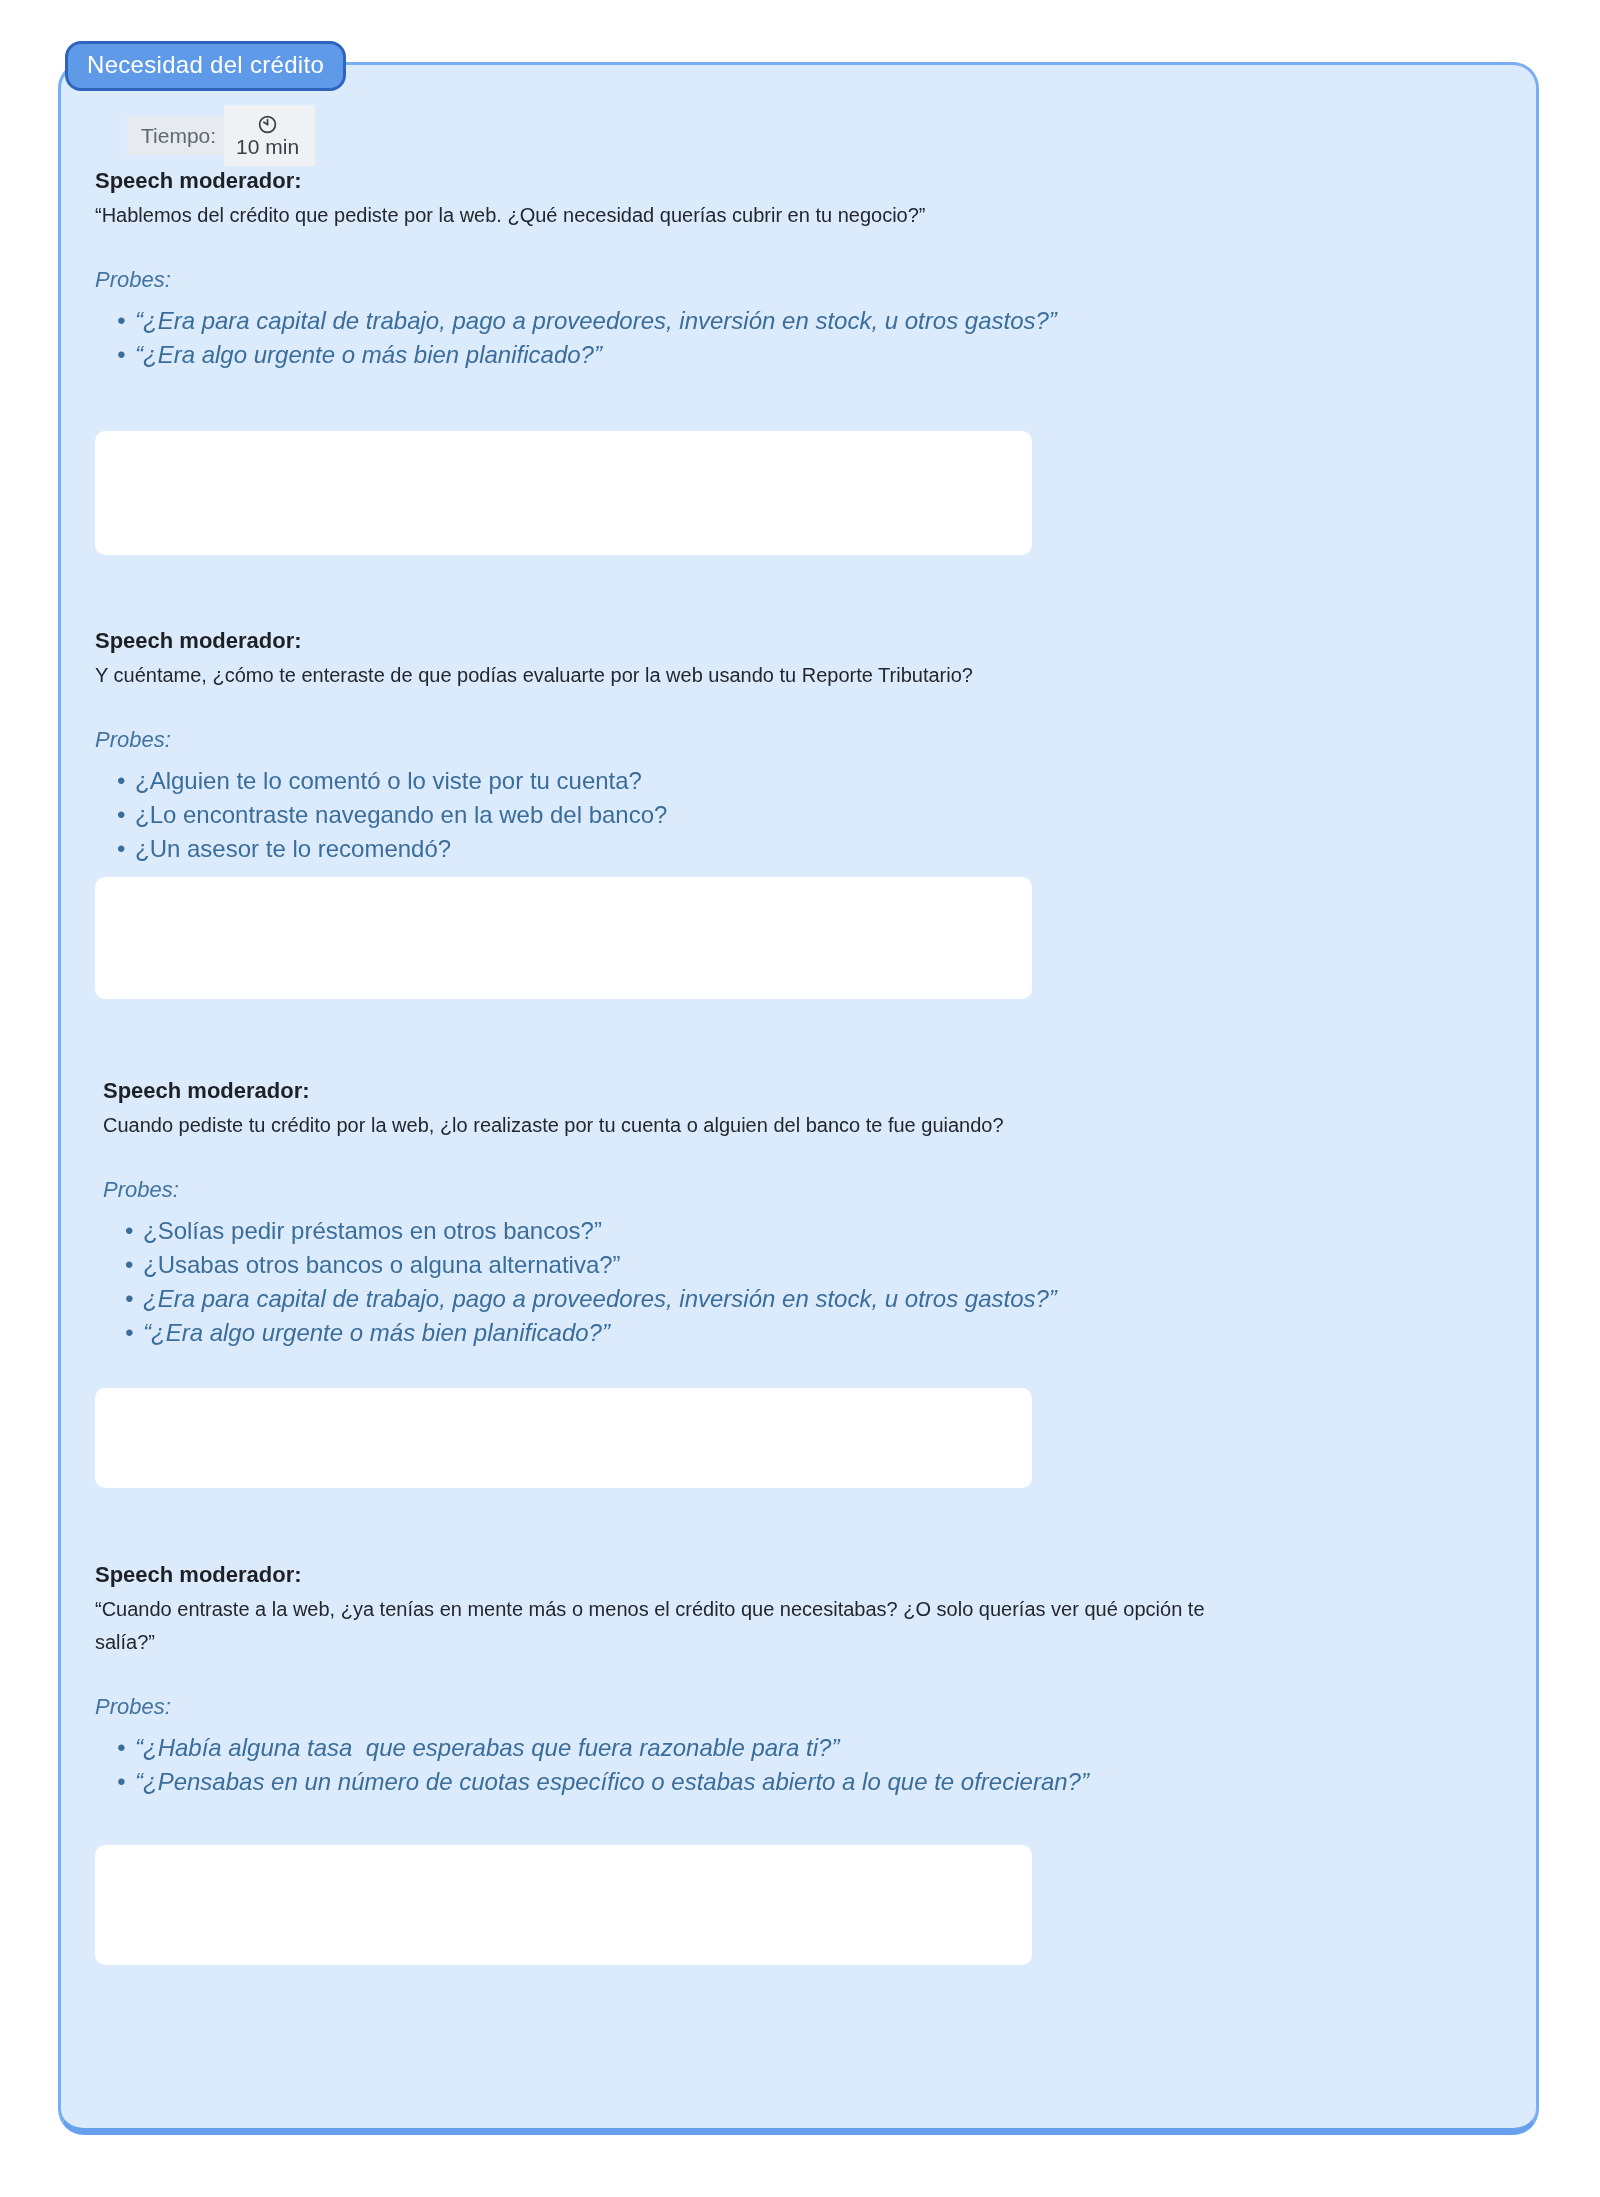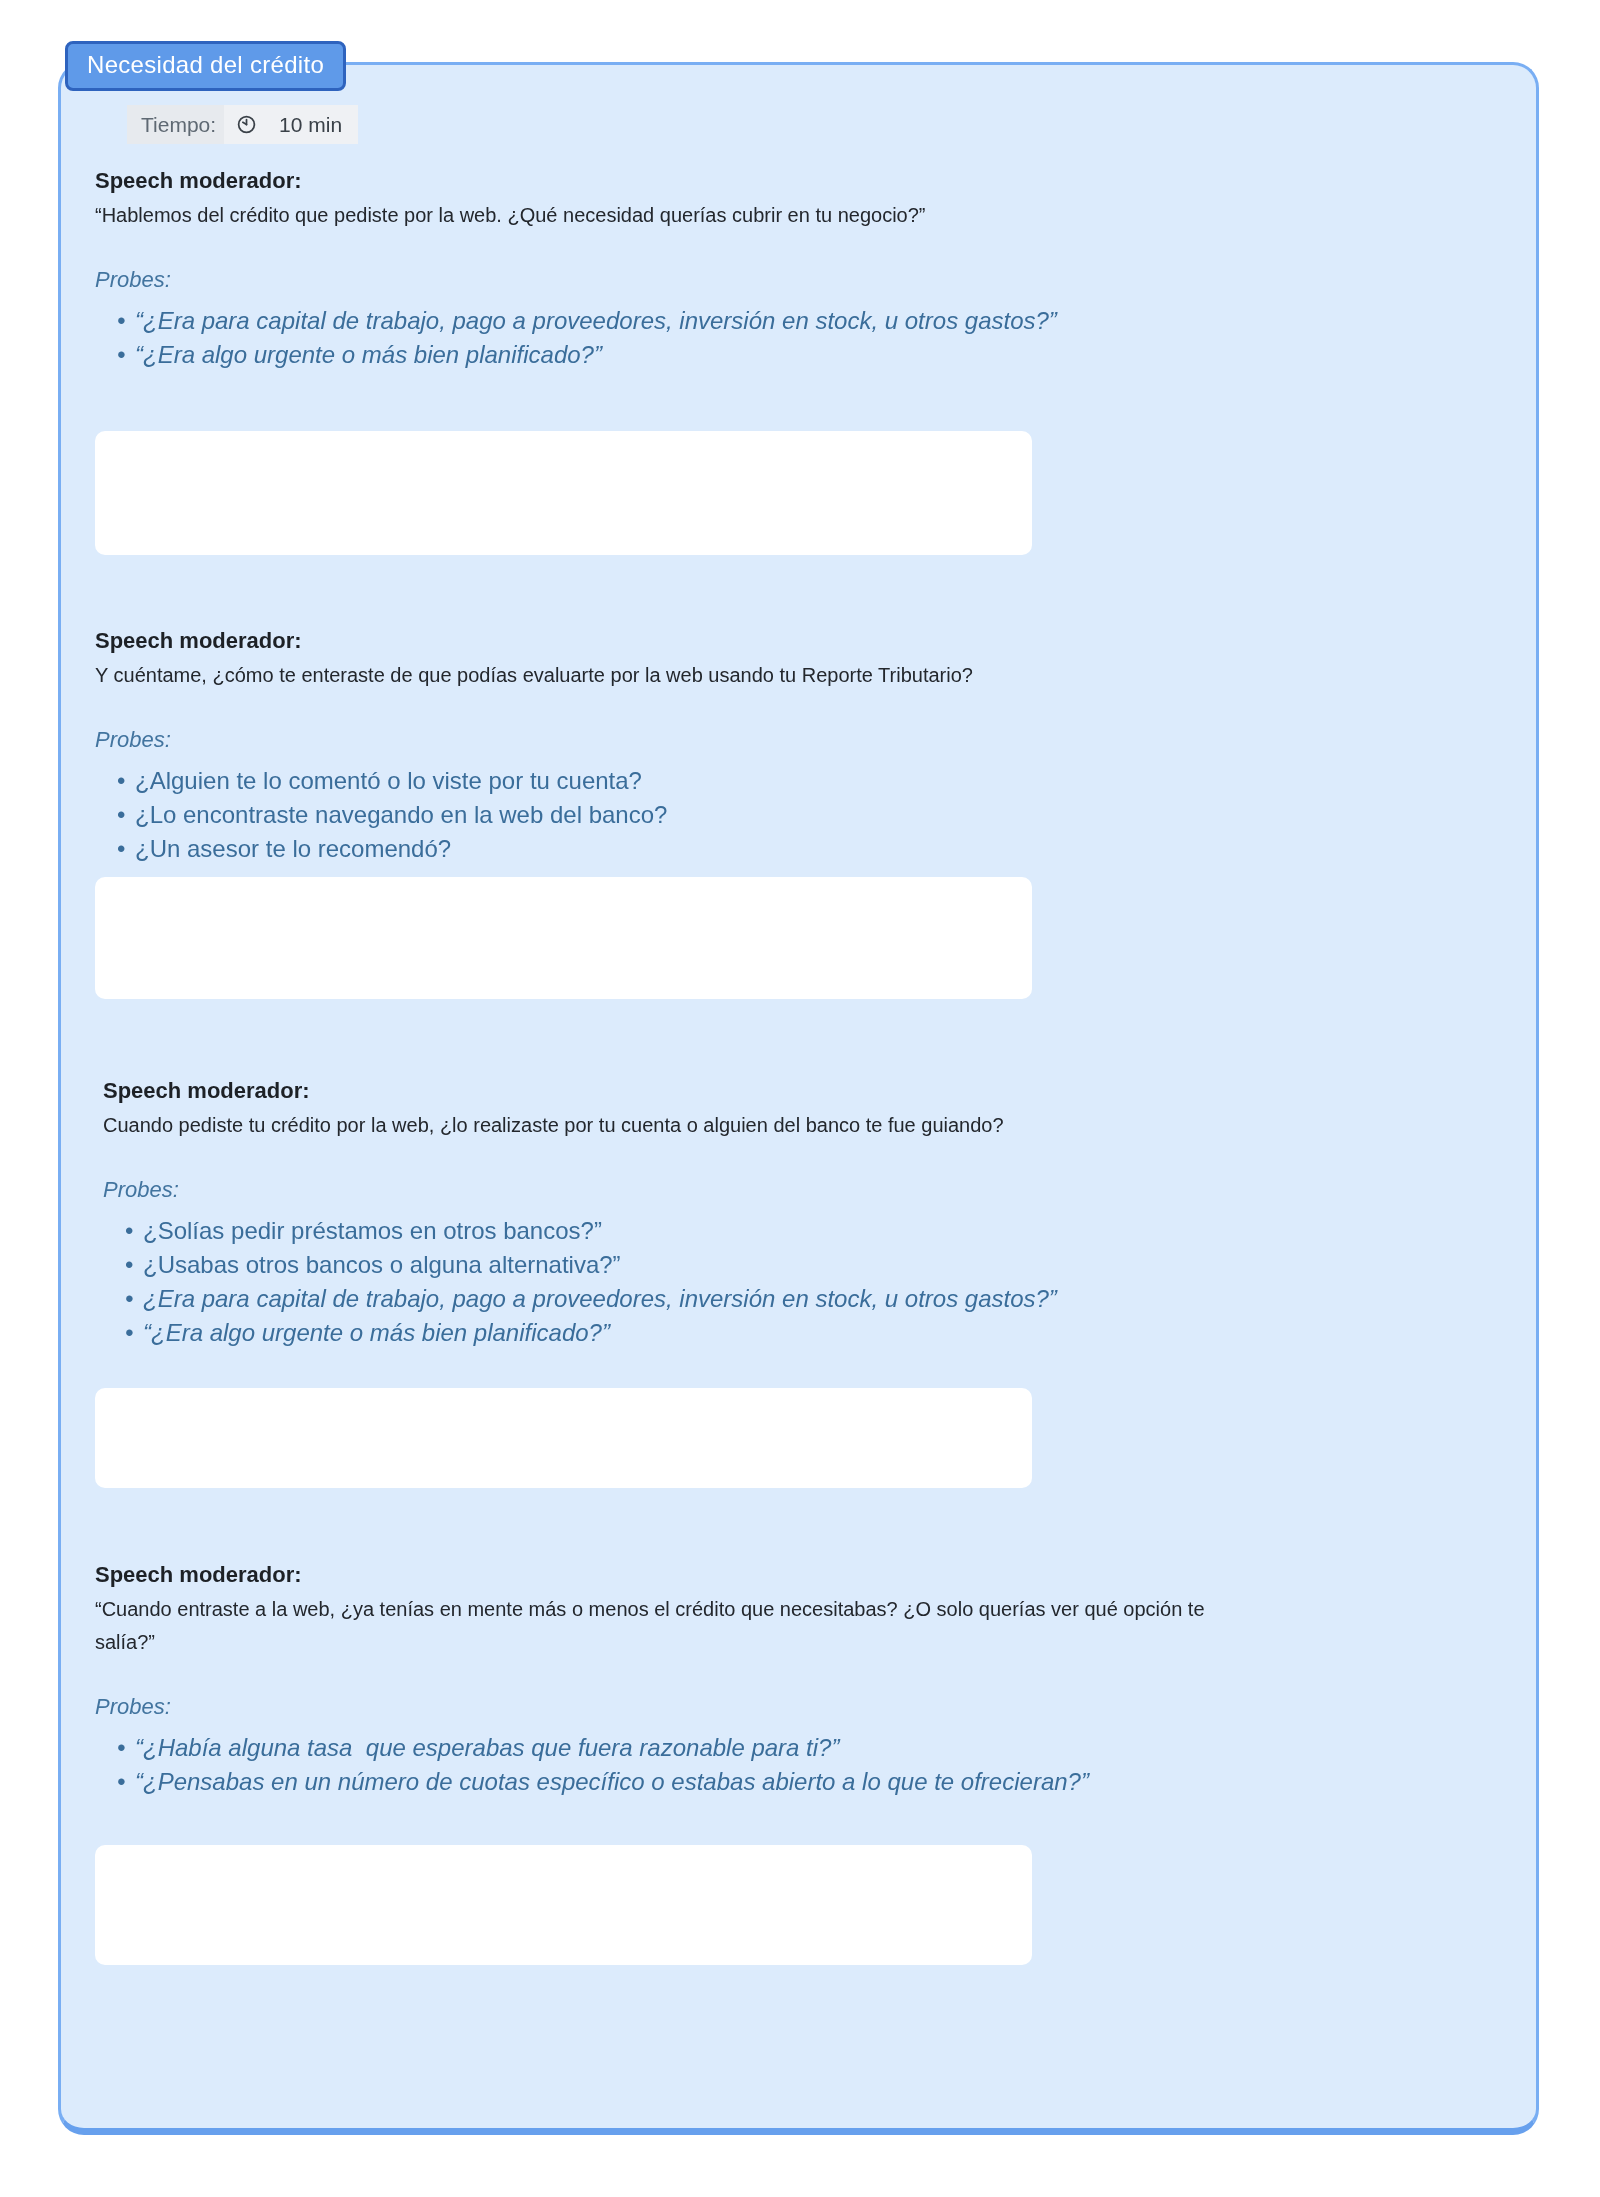--- a/index.html
+++ b/index.html
@@ -15,39 +15,39 @@
     width:1481px; height:2073px;
     background:#dcebfc;
     border:3px solid #79aef3;
     border-bottom:7px solid #67a0ed;
     border-radius:26px;
   }
   .badge {
     position:absolute; top:-24px; left:4px;
     background:#5f9ae9; color:#ffffff;
     border:3px solid #2e63be;
-    border-radius:8px;
+    border-radius:16px;
     font-size:24px; font-weight:500; letter-spacing:0.3px;
     padding:7px 19px 9px 19px;
     white-space:nowrap;
   }
   .time-chip {
     position:absolute; top:40px; left:66px;
     display:inline-flex; align-items:center;
     font-size:21px; line-height:1;
   }
   .time-label {
     background:#e7eaee; color:#5f6973;
     padding:9px 8px 9px 14px;
     display:flex; align-items:center;
   }
   .time-value {
     background:#eff1f4; color:#3a4148;
     padding:9px 16px 9px 12px;
-    display:flex; align-items:center; gap:22px;
+    display:flex; align-items:center; gap:1px;flex-direction:column;
   }
   .clock-svg { width:21px; height:21px; display:block; }
   .section {
     position:absolute; left:34px; width:1390px;
   }
   .sec-1 { top:100px; }
   .sec-2 { top:560px; }
   .sec-3 { top:1010px; left:42px; }
   .sec-4 { top:1494px; }
   .speech-label {

